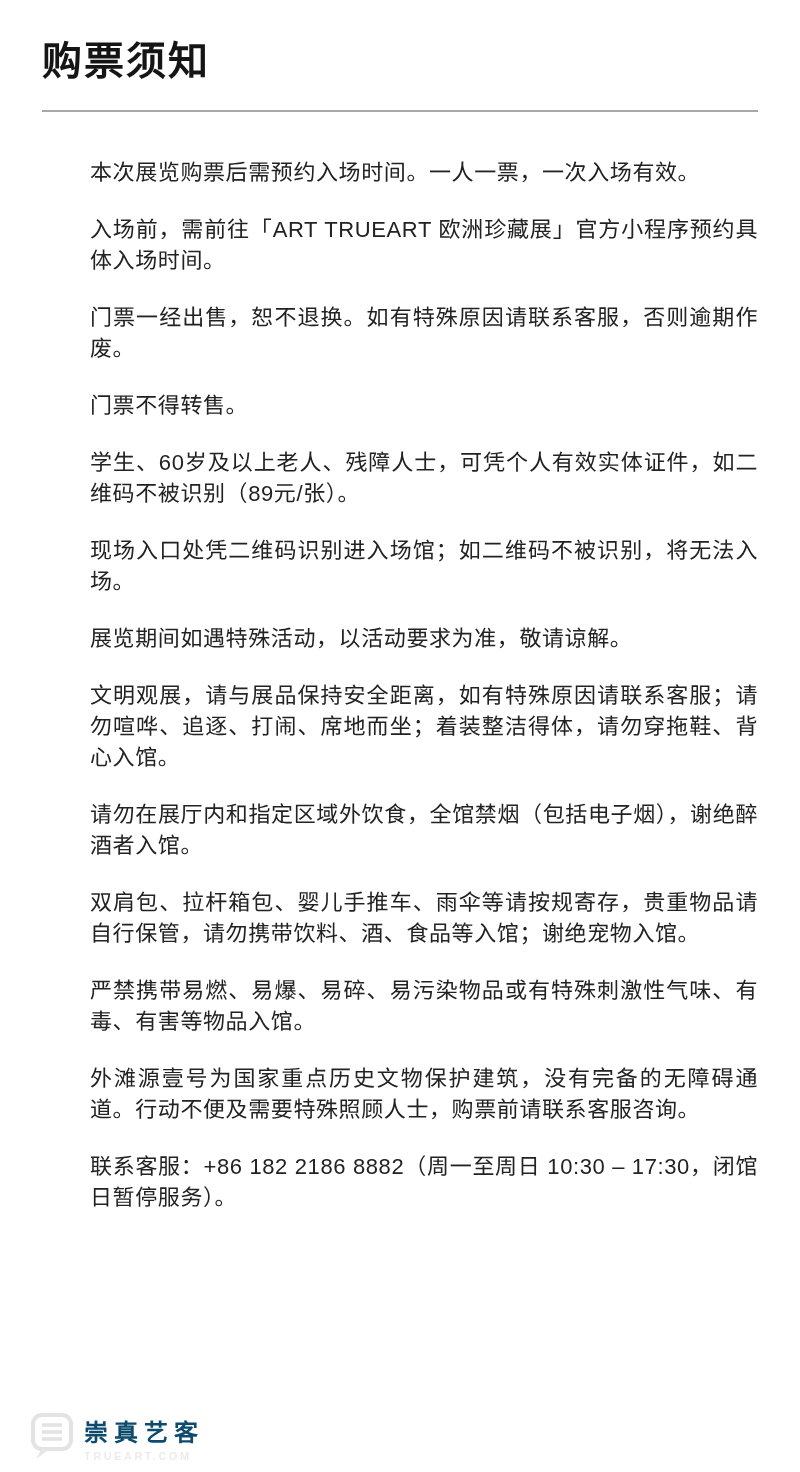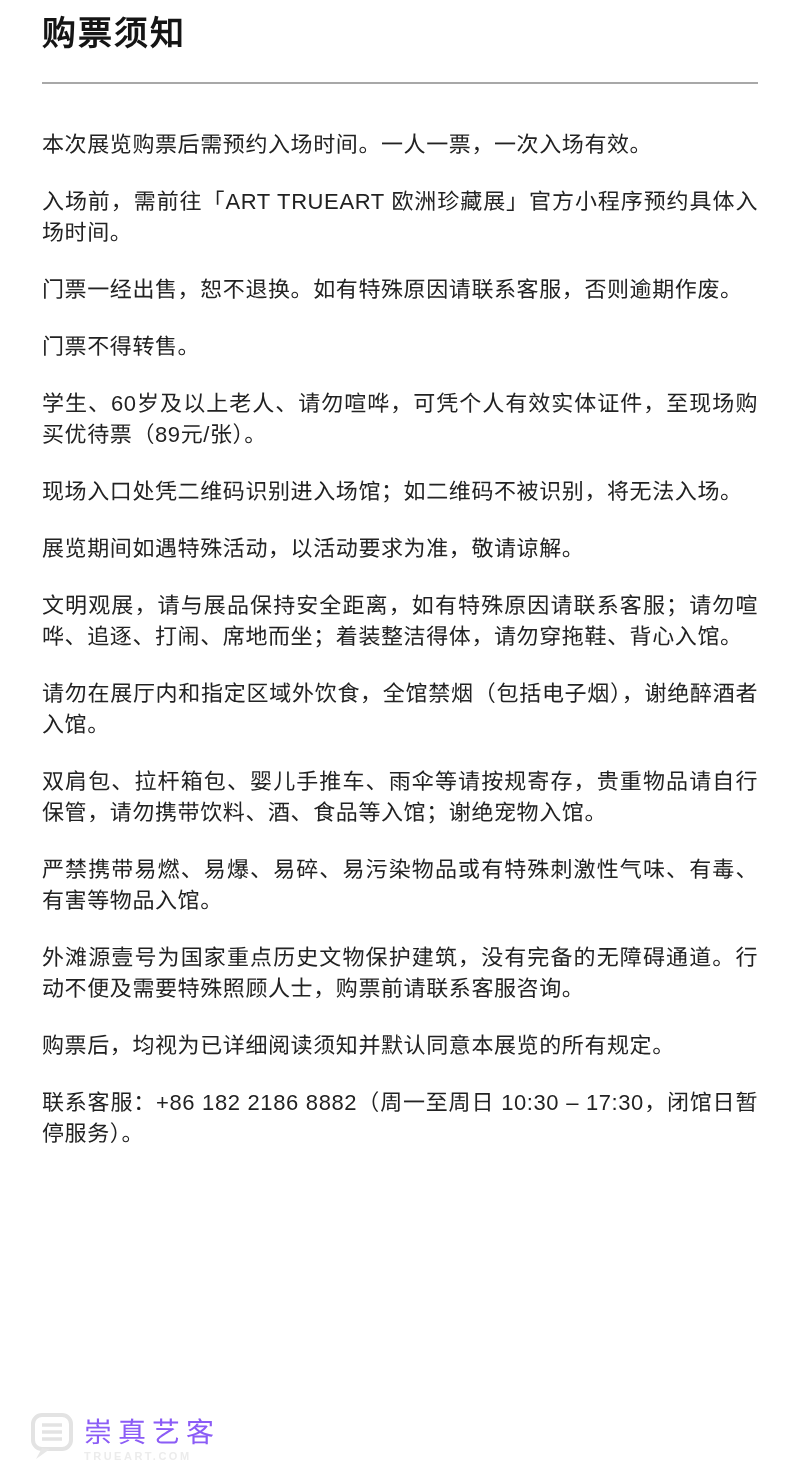--- a/index.html
+++ b/index.html
@@ -13,22 +13,22 @@
   .page {
     position: relative;
     width: 800px;
     height: 1472px;
     background: #ffffff;
     padding: 0 42px;
     overflow: hidden;
   }
 
   .page-title {
-    padding-top: 9px;
-    font-size: 34px;
+    padding-top: 37px;
+    font-size: 40px;
     line-height: 48px;
     font-weight: 800;
     letter-spacing: 2px;
     color: #151515;
   }
 
   .divider {
     margin-top: 25px;
     height: 2px;
     width: 716px;
@@ -40,45 +40,46 @@
   }
 
   .para {
     font-size: 22px;
     line-height: 31px;
     letter-spacing: 0.6px;
     color: #222222;
     margin-bottom: 26px;
     font-weight: 400;
     text-align: justify;
+    margin-left: 48px;
   }
 
   .watermark {
     position: absolute;
     left: 30px;
     bottom: 6px;
     display: flex;
     align-items: center;
     gap: 8px;
     user-select: none;
   }
 
   .wm-icon { flex: 0 0 auto; }
 
   .wm-text-col {
     display: flex;
     flex-direction: column;
   }
 
   .wm-brand {
-    font-size: 28px;
+    font-size: 24px;
     line-height: 32px;
-    font-weight: 400;
+    font-weight: 700;
     letter-spacing: 6px;
-    color: #8b5cf6;
+    color: #0c4a6e;
   }
 
   .wm-site {
     font-size: 11px;
     line-height: 12px;
     letter-spacing: 2.5px;
     font-weight: 700;
     color: #ececec;
     margin-top: 1px;
   }
@@ -90,29 +91,28 @@
 
   <h1 class="page-title">购票须知</h1>
 
   <div class="divider"></div>
 
   <div class="content">
       <p class="para">本次展览购票后需预约入场时间。一人一票，一次入场有效。</p>
       <p class="para">入场前，需前往「ART TRUEART 欧洲珍藏展」官方小程序预约具体入场时间。</p>
       <p class="para">门票一经出售，恕不退换。如有特殊原因请联系客服，否则逾期作废。</p>
       <p class="para">门票不得转售。</p>
-      <p class="para">学生、60岁及以上老人、请勿喧哗，可凭个人有效实体证件，至现场购买优待票（89元/张）。</p>
+      <p class="para">学生、60岁及以上老人、残障人士，可凭个人有效实体证件，如二维码不被识别（89元/张）。</p>
       <p class="para">现场入口处凭二维码识别进入场馆；如二维码不被识别，将无法入场。</p>
       <p class="para">展览期间如遇特殊活动，以活动要求为准，敬请谅解。</p>
       <p class="para">文明观展，请与展品保持安全距离，如有特殊原因请联系客服；请勿喧哗、追逐、打闹、席地而坐；着装整洁得体，请勿穿拖鞋、背心入馆。</p>
       <p class="para">请勿在展厅内和指定区域外饮食，全馆禁烟（包括电子烟），谢绝醉酒者入馆。</p>
       <p class="para">双肩包、拉杆箱包、婴儿手推车、雨伞等请按规寄存，贵重物品请自行保管，请勿携带饮料、酒、食品等入馆；谢绝宠物入馆。</p>
       <p class="para">严禁携带易燃、易爆、易碎、易污染物品或有特殊刺激性气味、有毒、有害等物品入馆。</p>
       <p class="para">外滩源壹号为国家重点历史文物保护建筑，没有完备的无障碍通道。行动不便及需要特殊照顾人士，购票前请联系客服咨询。</p>
-      <p class="para">购票后，均视为已详细阅读须知并默认同意本展览的所有规定。</p>
       <p class="para">联系客服：+86 182 2186 8882（周一至周日 10:30 – 17:30，闭馆日暂停服务）。</p>
     </div>
 
   <div class="watermark">
     <span class="wm-icon">
       <svg width="46" height="50" viewBox="0 0 46 50" fill="none" xmlns="http://www.w3.org/2000/svg">
         <rect x="3" y="3" width="38" height="34" rx="9" stroke="#e3e3e3" stroke-width="4"></rect>
         <path d="M12 36 L6 47 L20 37 Z" fill="#e7e7e7"></path>
         <line x1="12" y1="13" x2="32" y2="13" stroke="#e3e3e3" stroke-width="3.5"></line>
         <line x1="12" y1="20" x2="32" y2="20" stroke="#e3e3e3" stroke-width="3.5"></line>

